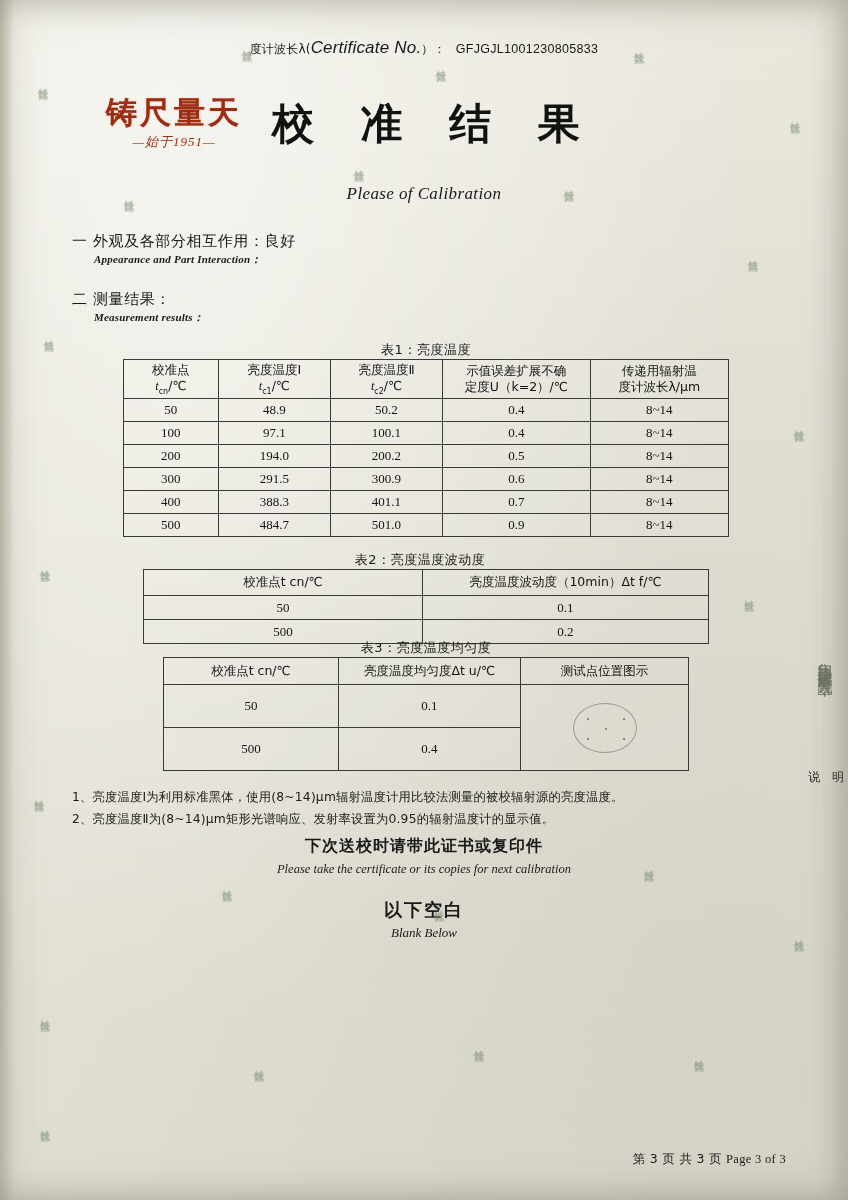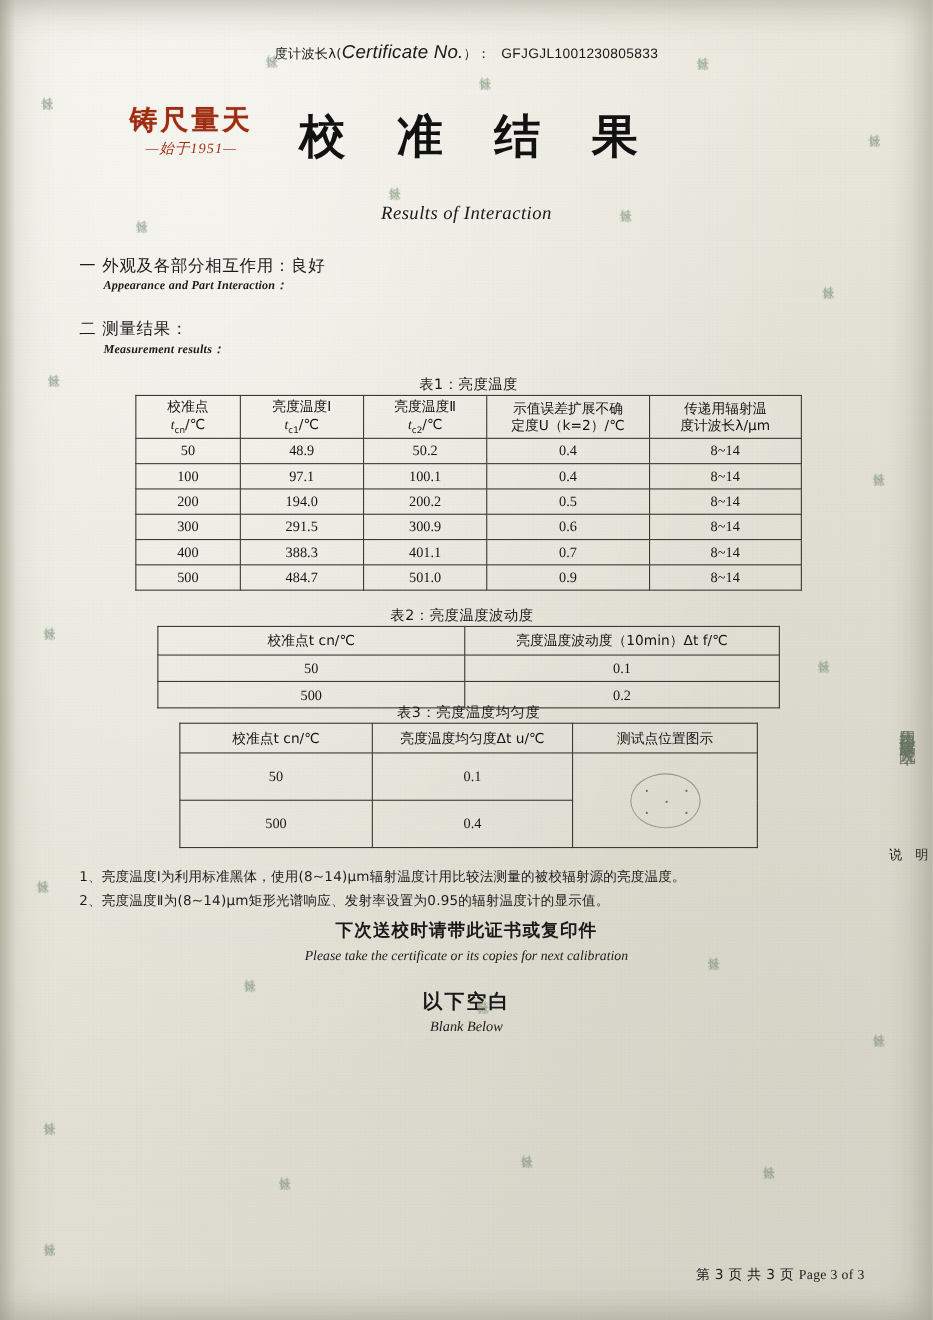--- a/index.html
+++ b/index.html
@@ -69,21 +69,21 @@
   .logo-block {
     position: absolute;
     left: 84px;
     top: 96px;
     width: 180px;
     text-align: center;
     color: #9c2b13;
   }
   .logo-cn {
     font-family: "DejaVu Sans", sans-serif;
-    font-size: 25px;
+    font-size: 31px;
     font-weight: bold;
     letter-spacing: 3px;
     line-height: 1.05;
     color: #a02d12;
     text-shadow: 0 0 1px rgba(160,45,18,.5);
   }
   .logo-sub {
     font-family: "Liberation Serif", serif;
     font-style: italic;
     font-size: 13px;
@@ -318,21 +318,21 @@
   <div class="cert-no">
     <span class="label-cn">度计波长λ(</span><span class="label-en">Certificate No.</span><span class="label-cn">）：</span><span class="value">GFJGJL1001230805833</span>
   </div>
 
   <div class="logo-block">
     <div class="logo-cn">铸尺量天</div>
     <div class="logo-sub">—始于1951—</div>
   </div>
 
   <div class="main-title">校 准 结 果</div>
-  <div class="sub-title">Results of Interaction</div>
+  <div class="sub-title">Please of Calibration</div>
 
   <div class="sec" id="sec1">
     <div class="cn">一 外观及各部分相互作用：良好</div>
     <div class="en">Appearance and Part Interaction：</div>
   </div>
 
   <div class="sec" id="sec2">
     <div class="cn">二 测量结果：</div>
     <div class="en">Measurement results：</div>
   </div>

